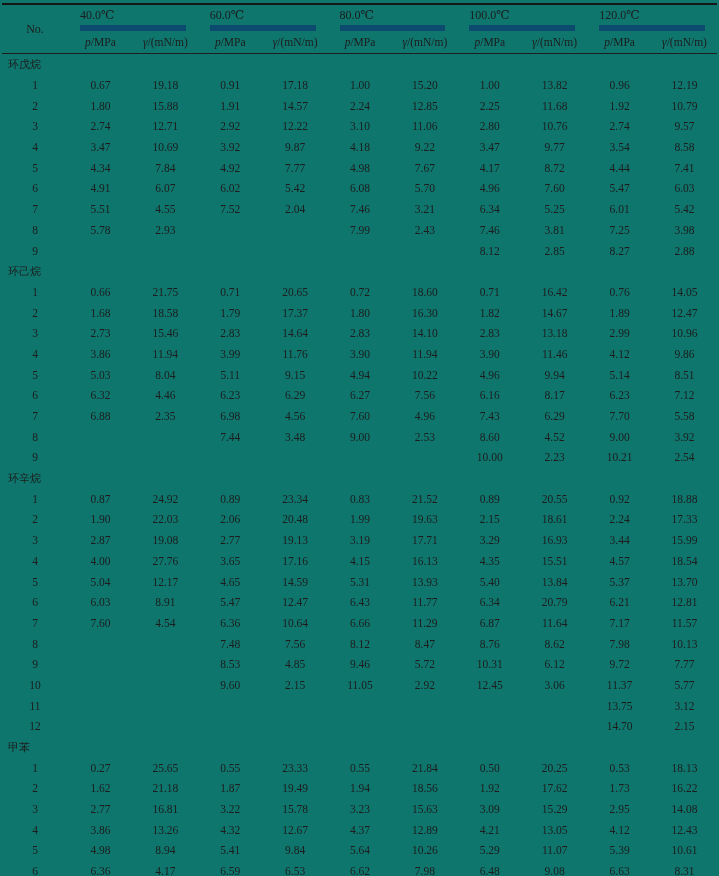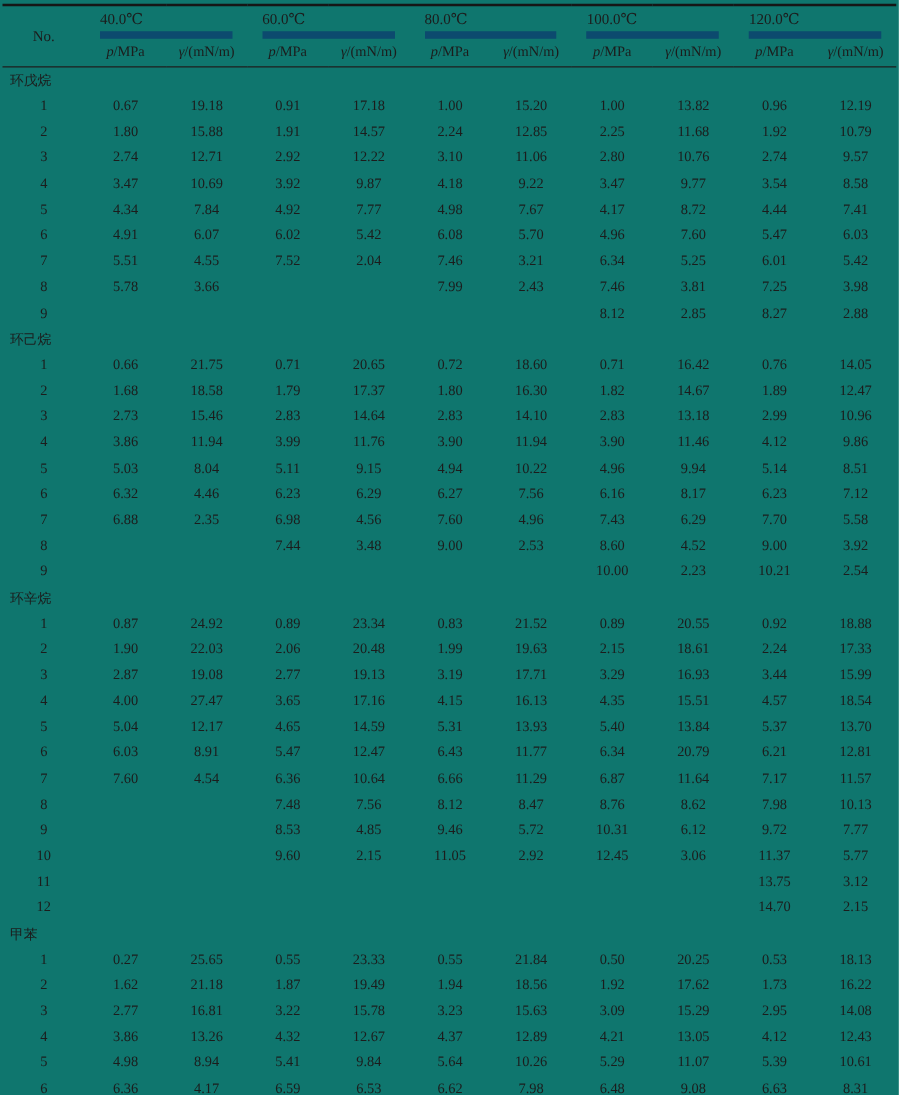--- a/index.html
+++ b/index.html
@@ -207,21 +207,21 @@
           <td>7.46</td>
           <td>3.21</td>
           <td>6.34</td>
           <td>5.25</td>
           <td>6.01</td>
           <td>5.42</td>
         </tr>
         <tr>
           <td>8</td>
           <td>5.78</td>
-          <td>3.66</td>
+          <td>2.93</td>
           <td></td>
           <td></td>
           <td>7.99</td>
           <td>2.43</td>
           <td>7.46</td>
           <td>3.81</td>
           <td>7.25</td>
           <td>3.98</td>
         </tr>
         <tr>
@@ -395,21 +395,21 @@
           <td>3.19</td>
           <td>17.71</td>
           <td>3.29</td>
           <td>16.93</td>
           <td>3.44</td>
           <td>15.99</td>
         </tr>
         <tr>
           <td>4</td>
           <td>4.00</td>
-          <td>27.47</td>
+          <td>27.76</td>
           <td>3.65</td>
           <td>17.16</td>
           <td>4.15</td>
           <td>16.13</td>
           <td>4.35</td>
           <td>15.51</td>
           <td>4.57</td>
           <td>18.54</td>
         </tr>
         <tr>

